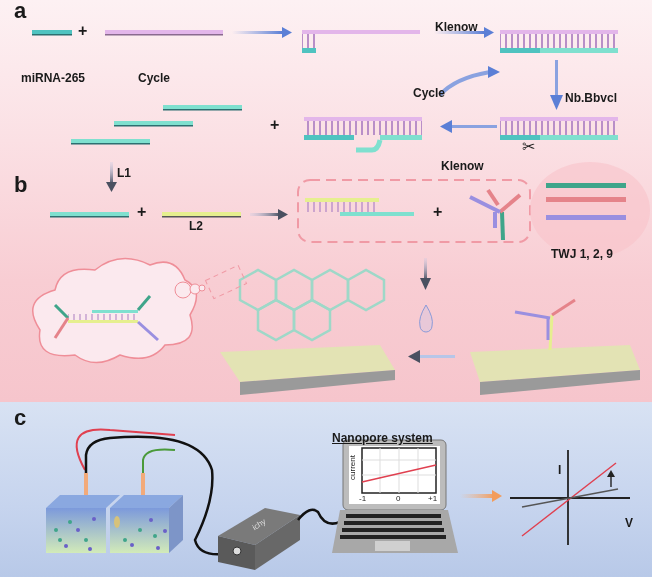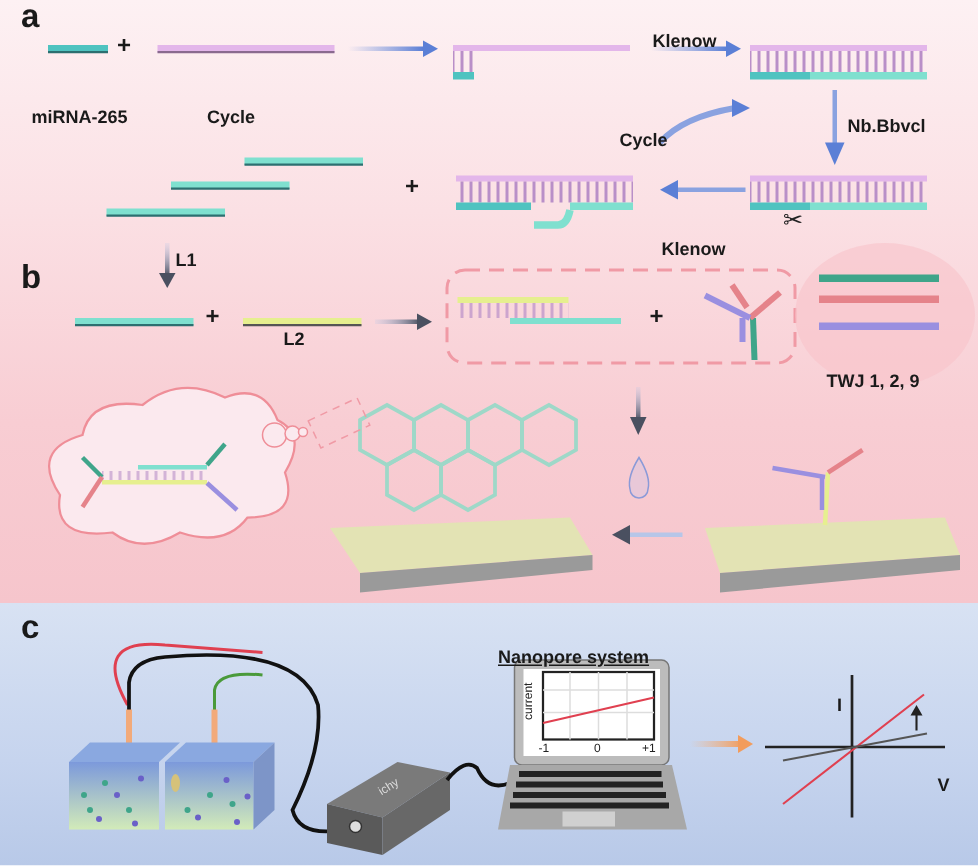--- a/index.html
+++ b/index.html
@@ -256,21 +256,21 @@
     <line x1="611" y1="487" x2="611" y2="473" stroke="#222" stroke-width="1.4"></line>
     <polygon points="607,477 611,470 615,477" fill="#222"></polygon>
   </g>
 </svg>
 
 <div class="lbl big" style="left:14px;top:-2px;">a</div>
 <div class="lbl" style="left:78px;top:22px;font-size:16px;">+</div>
 <div class="lbl sm" style="left:21px;top:55px;">miRNA-265</div>
 <div class="lbl sm" style="left:138px;top:55px;">Cycle</div>
 <div class="lbl sm" style="left:435px;top:4px;">Klenow</div>
-<div class="lbl sm" style="left:565px;top:61px;text-align:center;">Nb.Bbvcl</div>
+<div class="lbl sm" style="left:565px;top:75px;text-align:center;">Nb.Bbvcl</div>
 <div class="lbl sm" style="left:413px;top:70px;">Cycle</div>
 <div class="lbl sm" style="left:441px;top:143px;">Klenow</div>
 <div class="lbl" style="left:270px;top:116px;font-size:16px;">+</div>
 <div class="lbl sm" style="left:117px;top:150px;">L1</div>
 
 <div class="lbl big" style="left:14px;top:172px;">b</div>
 <div class="lbl" style="left:137px;top:203px;font-size:16px;">+</div>
 <div class="lbl sm" style="left:189px;top:203px;">L2</div>
 <div class="lbl" style="left:433px;top:203px;font-size:16px;">+</div>
 <div class="lbl sm" style="left:551px;top:231px;">TWJ 1, 2, 9</div>

